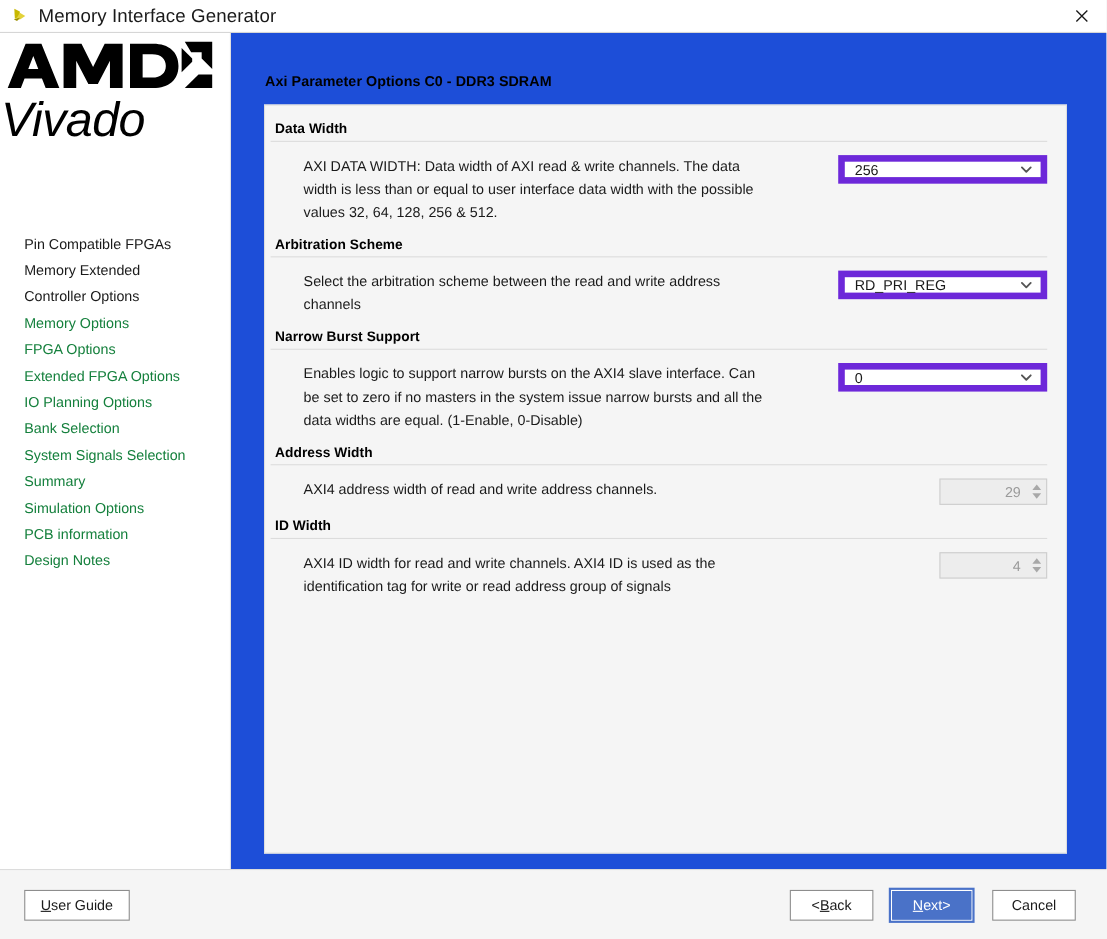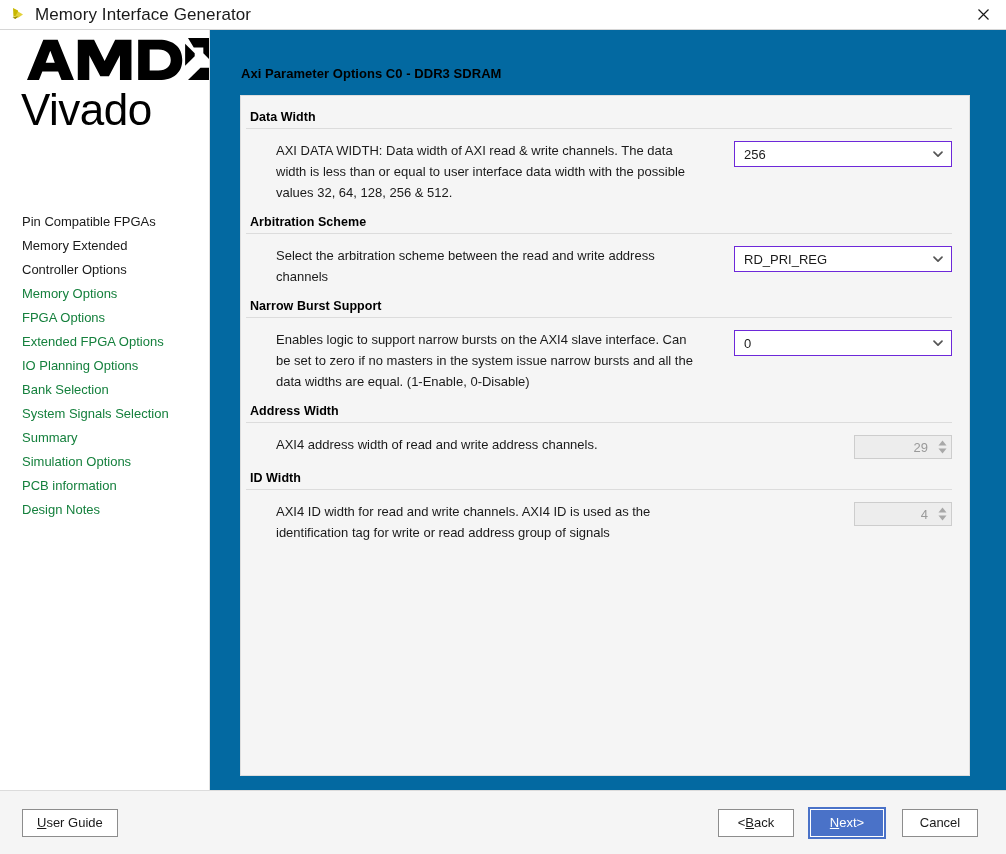--- a/index.html
+++ b/index.html
@@ -57,22 +57,23 @@
     background: #ffffff;
     border-right: 1px solid #e0e0e0;
     position: relative;
     overflow: hidden;
     display: flex; flex-direction: column;
   }
   .brand {
     height: 104px; min-height: 104px;
     position: relative;
     overflow: hidden;
-    padding-left: 20px;
+    padding-left: 0;
     padding-top: 6px;
+    font-style: italic;
   }
   .brand-amd {
     height: 46px;
     display: block;
   }
   .brand-vivado {
     font-size: 44px;
     font-weight: 400;
     letter-spacing: -0.5px;
     line-height: 52px;
@@ -92,21 +93,21 @@
     white-space: nowrap;
     cursor: default;
   }
   .nav-item.enabled { color: #1a1a1a; }
   .nav-item.active { color: #000; font-weight: bold; }
 
   
   .content {
     flex: 1 1 auto;
     position: relative;
-    background: #0369a1;
+    background: #1d4ed8;
     padding: 0 36px 0 30px;
     min-width: 0;
   }
   .content-title {
     font-size: 13px; font-weight: bold;
     color: #000;
     padding-top: 36px;
     padding-bottom: 14px;
     padding-left: 1px;
     letter-spacing: 0.05px;
@@ -146,23 +147,23 @@
   .section-control {
     flex: 0 0 auto;
     width: 244px;
     display: flex;
     justify-content: flex-end;
     padding-top: 1px;
   }
 
   
   .combo {
-    width: 218px; height: 26px;
-    background: #ffffff;
-    border: 1px solid #6d28d9;
+    width: 190px; height: 26px;
+    background: #ffffff;
+    border: 6px solid #6d28d9;
     display: flex; align-items: center;
     padding: 0 6px 0 9px;
     font-size: 13px; color: #1a1a1a;
     cursor: default;
     position: relative;
   }
   .combo-value { flex: 1 1 auto; }
   .combo-arrow { flex: none; display: block; }
 
   

